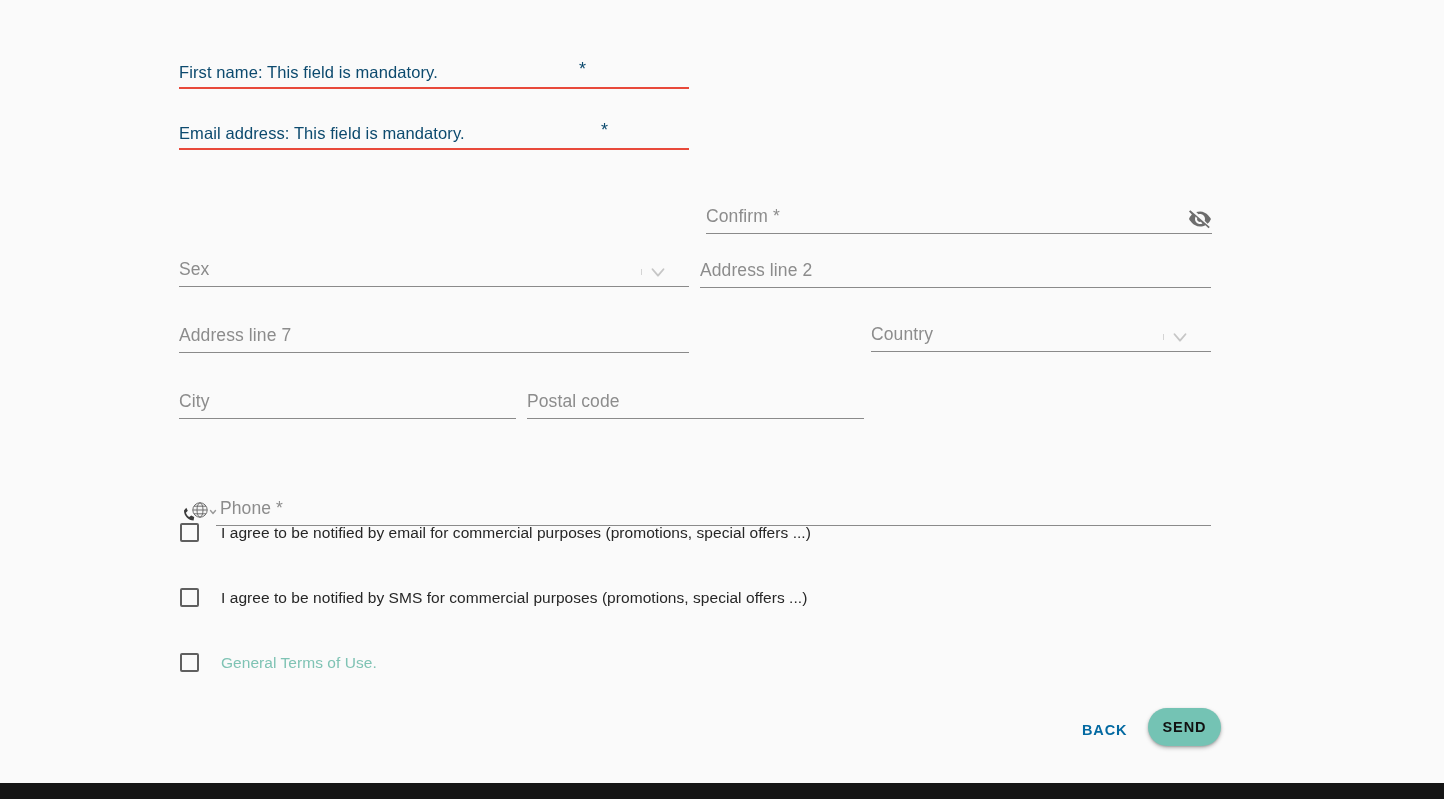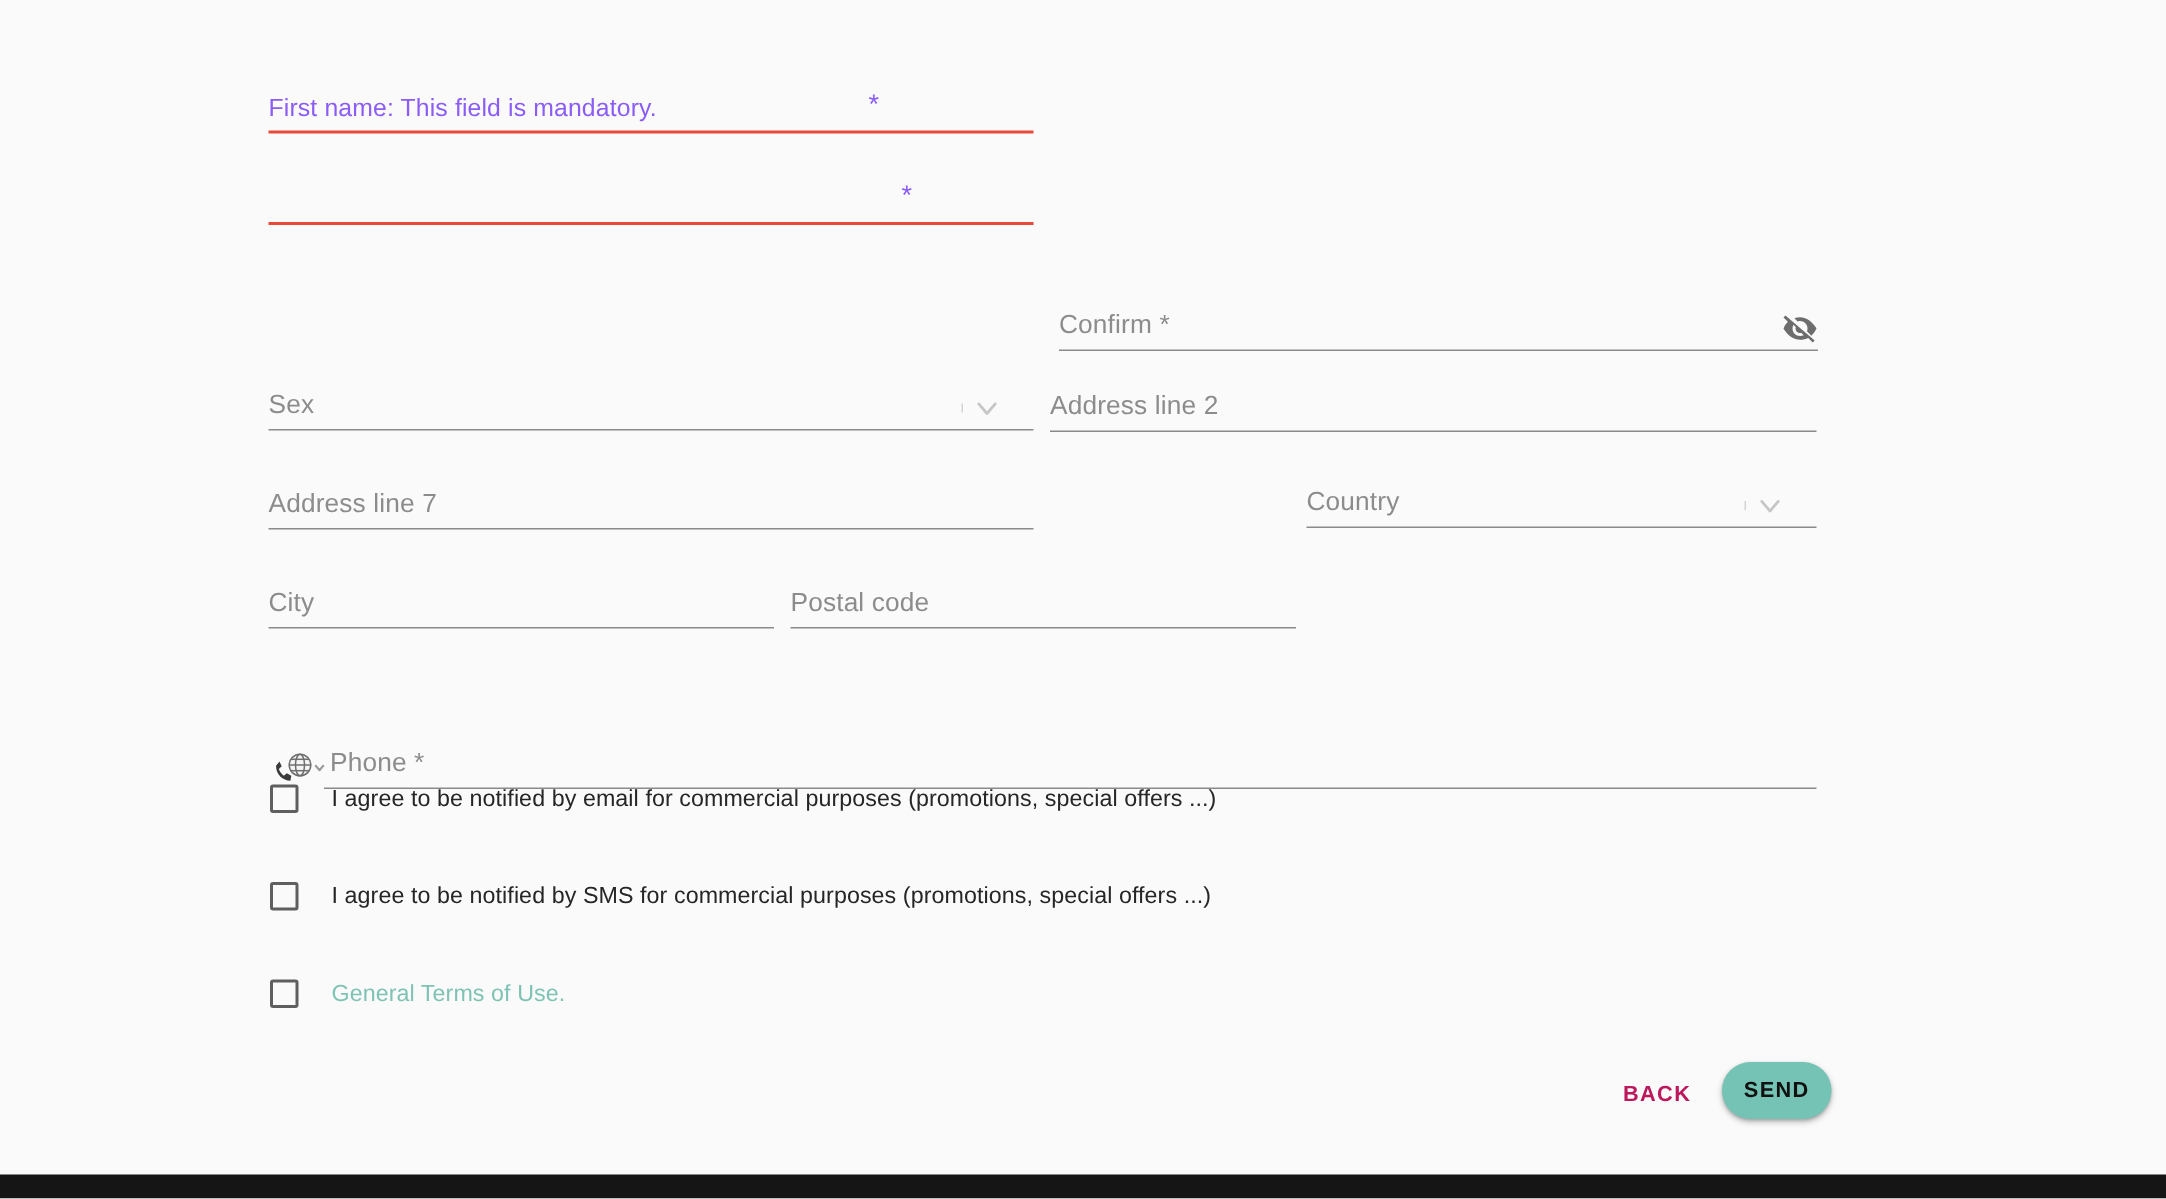--- a/index.html
+++ b/index.html
@@ -64,21 +64,21 @@
     white-space: nowrap;
     letter-spacing: .1px;
   }
 
   
   .err-msg {
     position: absolute;
     left: 0;
     bottom: 7px;
     font-size: 16.5px;
-    color: #8b5cf6;
+    color: #0c4a6e;
     white-space: nowrap;
     letter-spacing: .1px;
   }
 
   
   .caret {
     position: absolute;
     left: 1px;
     bottom: 4px;
     width: 1.5px;
@@ -141,21 +141,21 @@
     color: #7fc3b4;
     cursor: pointer;
   }
 
   
   .btn-back {
     position: absolute;
     font-size: 14.5px;
     font-weight: bold;
     letter-spacing: .9px;
-    color: #be185d;
+    color: #0369a1;
     background: transparent;
     border: none;
     cursor: pointer;
     font-family: inherit;
     padding: 10px 14px;
   }
   .btn-send {
     position: absolute;
     font-size: 14.5px;
     font-weight: bold;
@@ -207,20 +207,21 @@
 <div id="form-root">
 
   <div class="field" id="f-first-name" style="left:179px; top:55px; width:510px; height:34px;">
     <span class="err-msg">First name: This field is mandatory.</span>
     <span class="err-msg" style="left:400px; bottom:9px; font-size:18px;">*</span>
     <span class="line err"></span>
   </div>
 
 
   <div class="field" id="f-email" style="left:179px; top:116px; width:510px; height:34px;">
+    <span class="err-msg">Email address: This field is mandatory.</span>
     <span class="err-msg" style="left:422px; bottom:9px; font-size:18px;">*</span>
     <span class="line err"></span>
   </div>
 
 
   <div class="field" id="f-confirm" style="left:706px; top:200px; width:506px; height:34px;">
     <span class="ph">Confirm *</span>
     <span class="trail-icon">
       <svg width="24" height="24" viewBox="0 0 24 24" fill="#6d6d6d">
         <path d="M12 7c2.76 0 5 2.24 5 5 0 .65-.13 1.26-.36 1.83l2.92 2.92A11.8 11.8 0 0 0 23 12s-4-7.5-11-7.5c-1.35 0-2.6.22-3.76.6l2.2 2.2C10.95 7.1 11.47 7 12 7z"></path>

